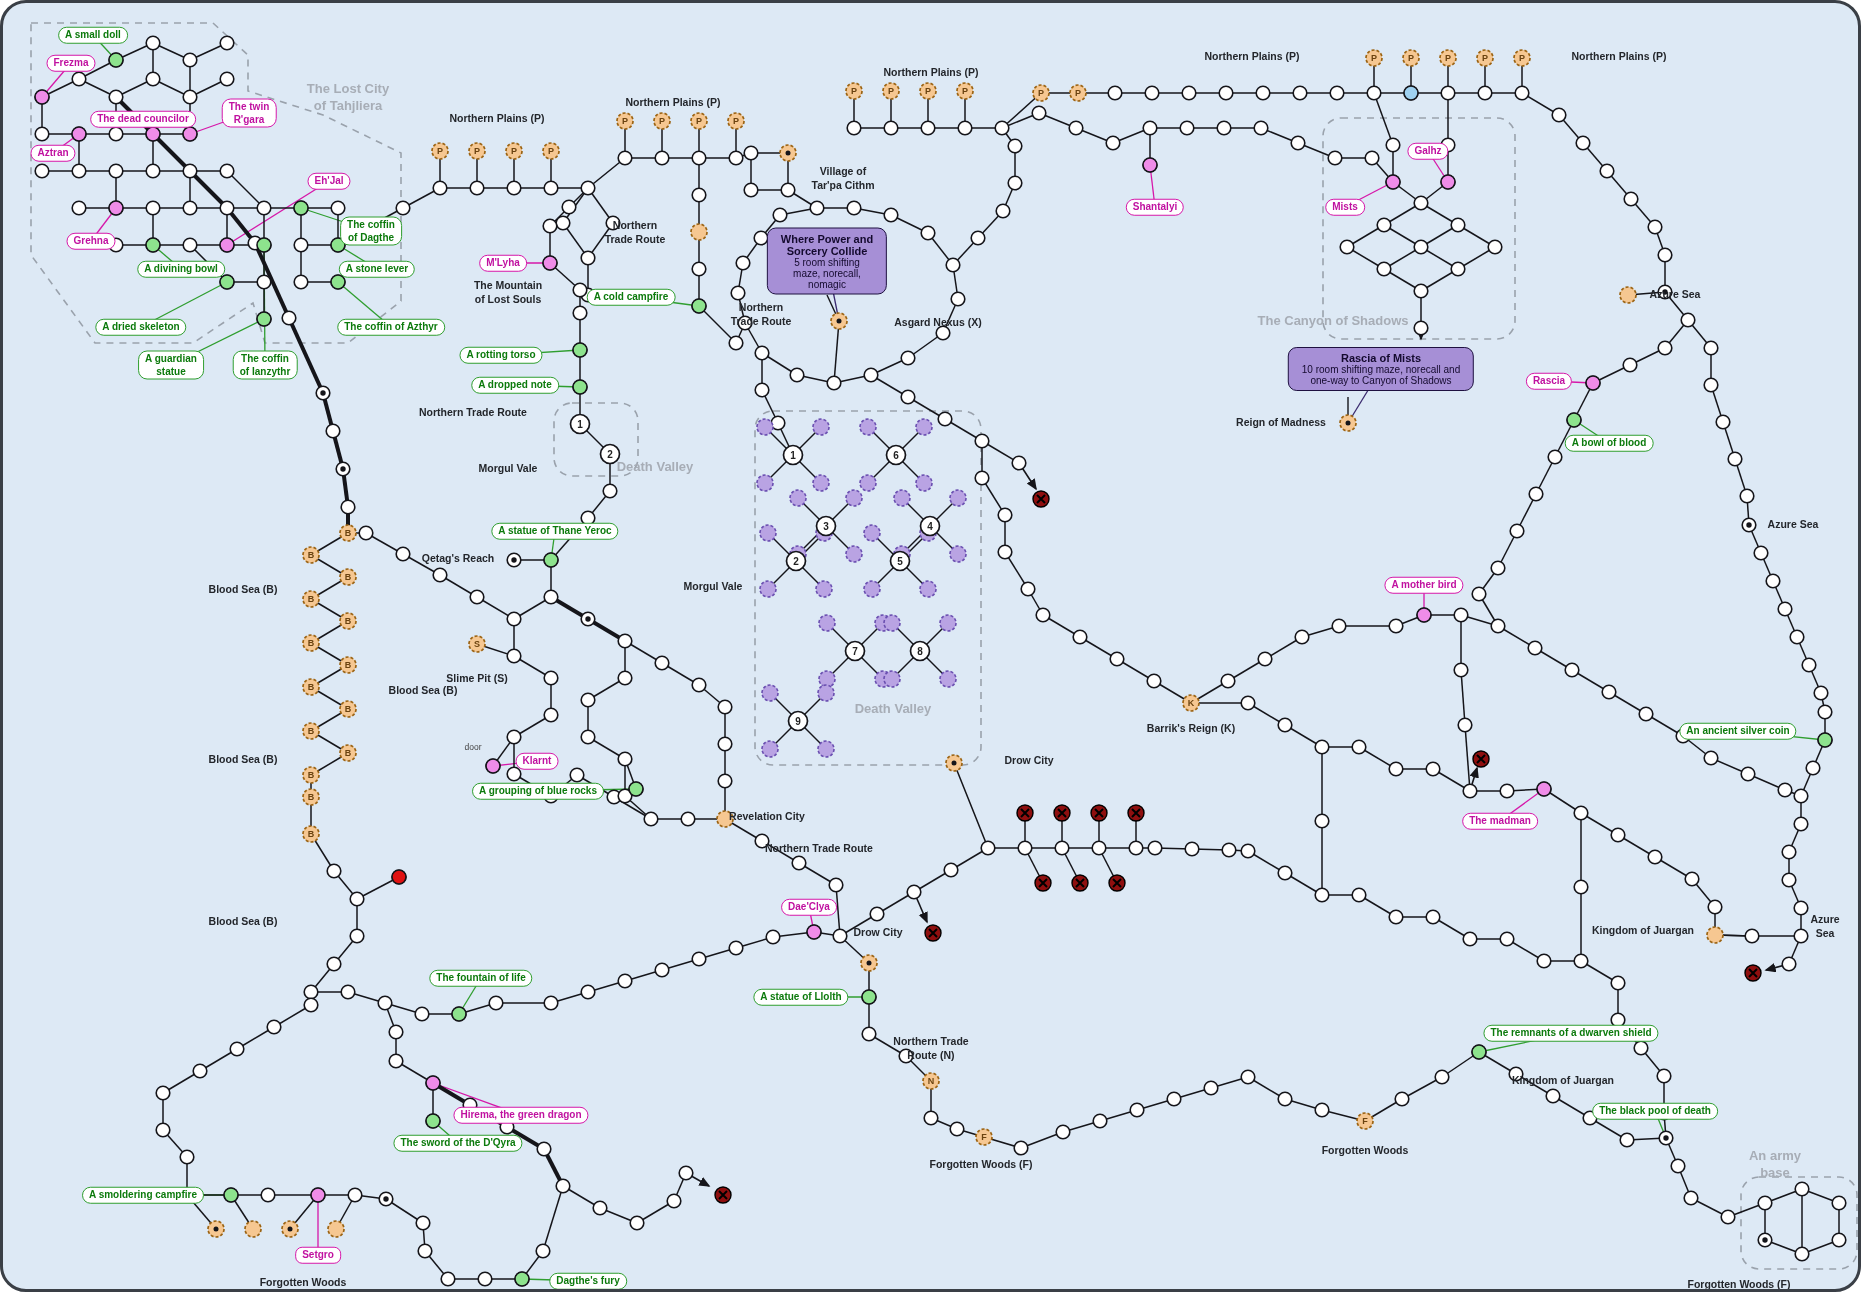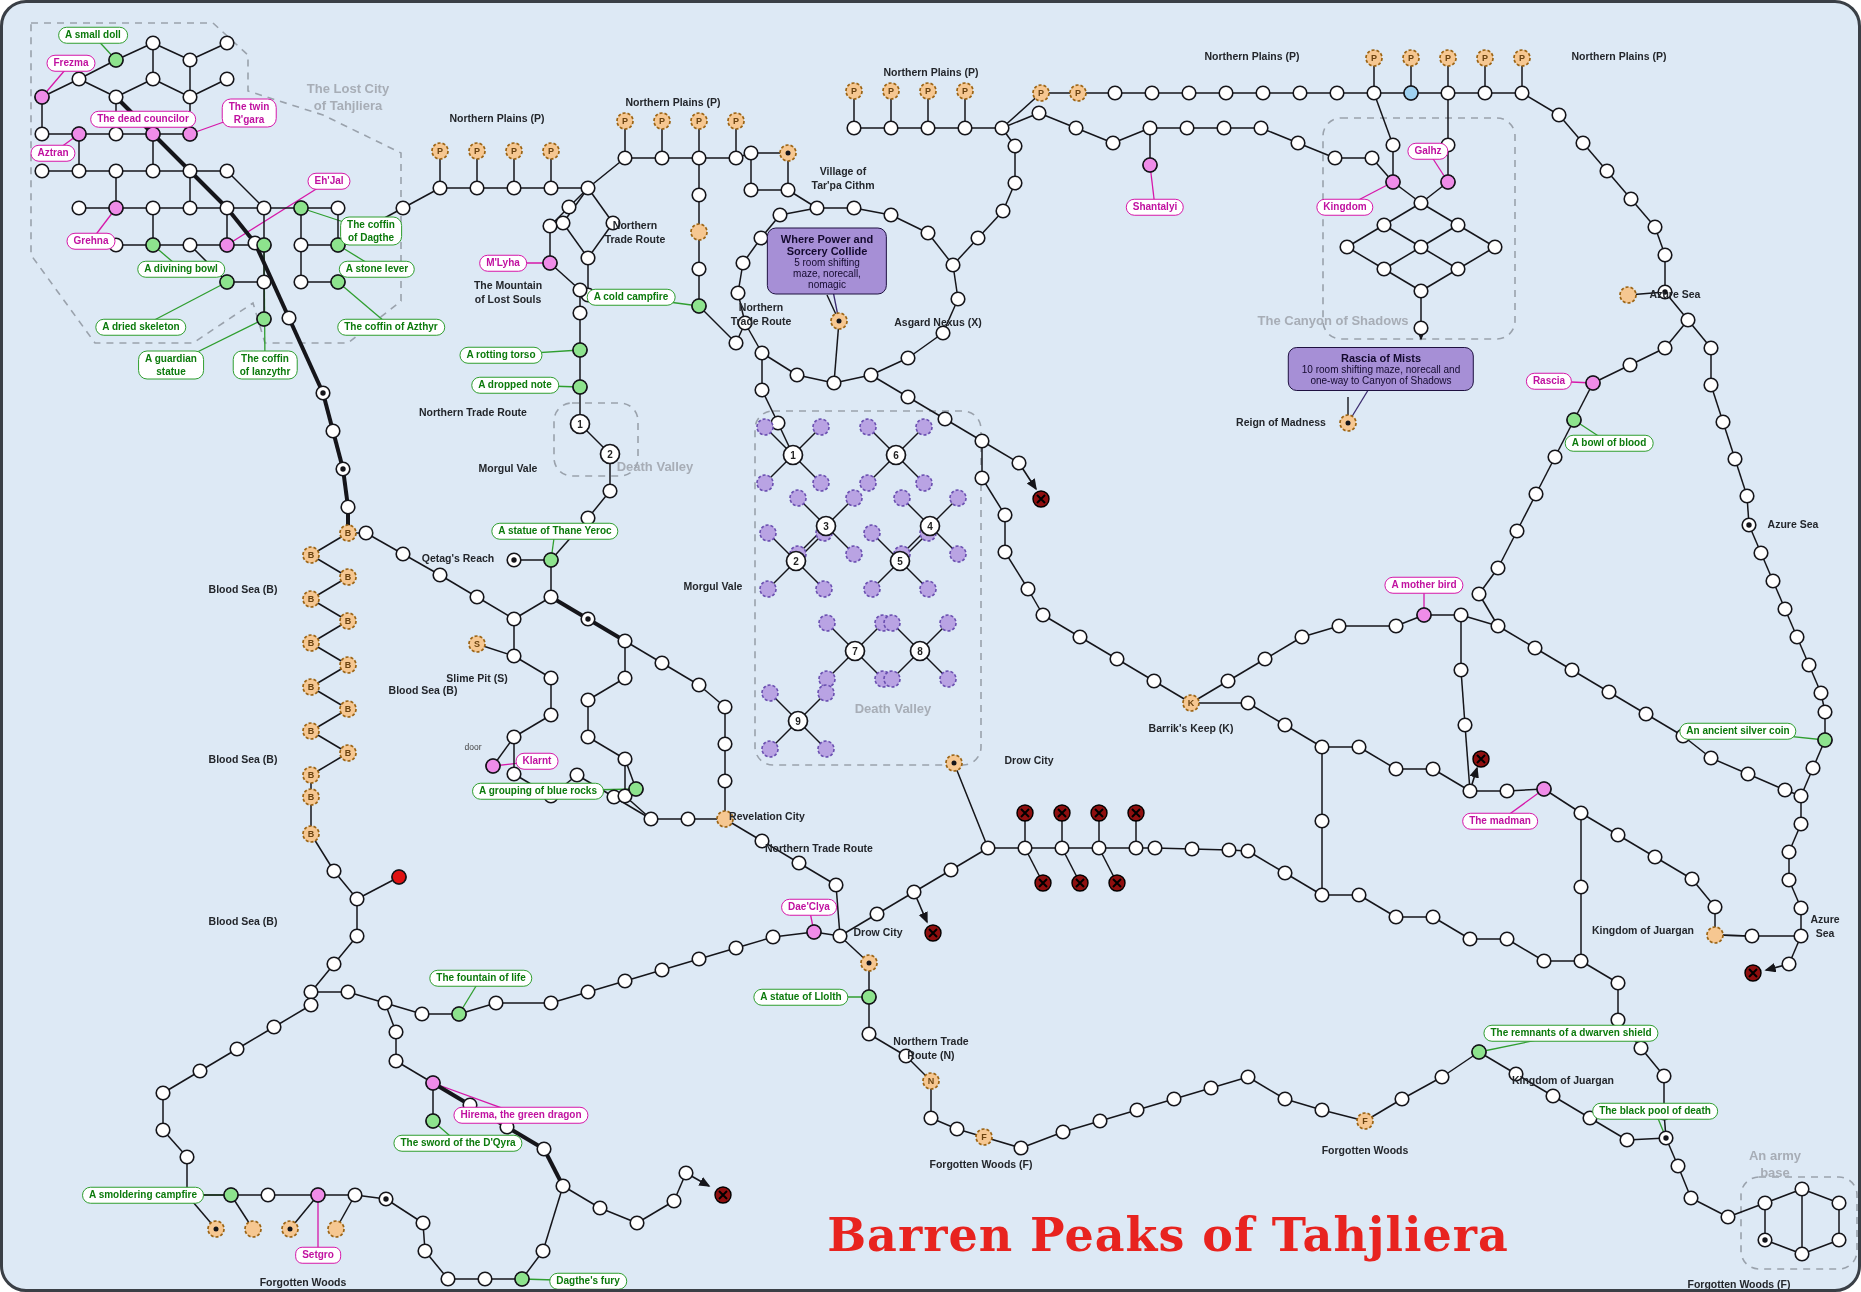--- a/index.html
+++ b/index.html
@@ -1260,21 +1260,20 @@
         <text x="927" y="526.5" text-anchor="middle" font-size="10" font-weight="bold" fill="#222" font-family="&quot;Liberation Sans&quot;,sans-serif">4</text>
         <text x="793" y="561.5" text-anchor="middle" font-size="10" font-weight="bold" fill="#222" font-family="&quot;Liberation Sans&quot;,sans-serif">2</text>
         <text x="897" y="561.5" text-anchor="middle" font-size="10" font-weight="bold" fill="#222" font-family="&quot;Liberation Sans&quot;,sans-serif">5</text>
         <text x="852" y="651.5" text-anchor="middle" font-size="10" font-weight="bold" fill="#222" font-family="&quot;Liberation Sans&quot;,sans-serif">7</text>
         <text x="917" y="651.5" text-anchor="middle" font-size="10" font-weight="bold" fill="#222" font-family="&quot;Liberation Sans&quot;,sans-serif">8</text>
         <text x="795" y="721.5" text-anchor="middle" font-size="10" font-weight="bold" fill="#222" font-family="&quot;Liberation Sans&quot;,sans-serif">9</text>
         <text x="577" y="424.5" text-anchor="middle" font-size="10" font-weight="bold" fill="#222" font-family="&quot;Liberation Sans&quot;,sans-serif">1</text>
         <text x="607" y="454.5" text-anchor="middle" font-size="10" font-weight="bold" fill="#222" font-family="&quot;Liberation Sans&quot;,sans-serif">2</text>
       </g>
     </svg>
-  <div id="map-title" style="left: 1165px; top: 1232px;">Barren Peaks of Tahjliera</div>
 <div class="lbl green" style="left: 90px; top: 32px;">A small doll</div>
     <div class="lbl green" style="left: 178px; top: 266px;">A divining bowl</div>
     <div class="lbl green" style="left: 138px; top: 324px;">A dried skeleton</div>
     <div class="lbl green" style="left: 168px; top: 362px;">A guardian
 statue</div>
     <div class="lbl green" style="left: 368px; top: 228px;">The coffin
 of Dagthe</div>
     <div class="lbl green" style="left: 374px; top: 266px;">A stone lever</div>
     <div class="lbl green" style="left: 388px; top: 324px;">The coffin of Azthyr</div>
     <div class="lbl green" style="left: 262px; top: 362px;">The coffin
@@ -1296,21 +1295,21 @@
     <div class="lbl pink" style="left: 68px; top: 60px;">Frezma</div>
     <div class="lbl pink" style="left: 140px; top: 116px;">The dead councilor</div>
     <div class="lbl pink" style="left: 246px; top: 110px;">The twin
 R'gara</div>
     <div class="lbl pink" style="left: 50px; top: 150px;">Aztran</div>
     <div class="lbl pink" style="left: 88px; top: 238px;">Grehna</div>
     <div class="lbl pink" style="left: 326px; top: 178px;">Eh'Jal</div>
     <div class="lbl pink" style="left: 500px; top: 260px;">M'Lyha</div>
     <div class="lbl pink" style="left: 1152px; top: 204px;">Shantalyi</div>
     <div class="lbl pink" style="left: 1425px; top: 148px;">Galhz</div>
-    <div class="lbl pink" style="left: 1342px; top: 204px;">Kingdom</div>
+    <div class="lbl pink" style="left: 1342px; top: 204px;">Mists</div>
     <div class="lbl pink" style="left: 1546px; top: 378px;">Rascia</div>
     <div class="lbl pink" style="left: 534px; top: 758px;">Klarnt</div>
     <div class="lbl pink" style="left: 806px; top: 904px;">Dae'Clya</div>
     <div class="lbl pink" style="left: 1421px; top: 582px;">A mother bird</div>
     <div class="lbl pink" style="left: 1497px; top: 818px;">The madman</div>
     <div class="lbl pink" style="left: 518px; top: 1112px;">Hirema, the green dragon</div>
     <div class="lbl pink" style="left: 315px; top: 1252px; border-radius: 7px;">Setgro</div>
     <div class="txt" style="left: 494px; top: 116px;">Northern Plains (P)</div>
     <div class="txt" style="left: 670px; top: 100px;">Northern Plains (P)</div>
     <div class="txt" style="left: 928px; top: 70px;">Northern Plains (P)</div>
@@ -1337,21 +1336,21 @@
     <div class="txt" style="left: 764px; top: 814px;">Revelation City</div>
     <div class="txt" style="left: 816px; top: 846px;">Northern Trade Route</div>
     <div class="txt" style="left: 1026px; top: 758px;">Drow City</div>
     <div class="txt" style="left: 875px; top: 930px;">Drow City</div>
     <div class="txt" style="left: 928px; top: 1046px;">Northern Trade
 Route (N)</div>
     <div class="txt" style="left: 978px; top: 1162px;">Forgotten Woods (F)</div>
     <div class="txt" style="left: 1362px; top: 1148px;">Forgotten Woods</div>
     <div class="txt" style="left: 300px; top: 1280px;">Forgotten Woods</div>
     <div class="txt" style="left: 1736px; top: 1282px;">Forgotten Woods (F)</div>
-    <div class="txt" style="left: 1188px; top: 726px;">Barrik's Keep (K)</div>
+    <div class="txt" style="left: 1188px; top: 726px;">Barrik's Reign (K)</div>
     <div class="txt" style="left: 1640px; top: 928px;">Kingdom of Juargan</div>
     <div class="txt" style="left: 1560px; top: 1078px;">Kingdom of Juargan</div>
     <div class="txt" style="left: 1672px; top: 292px;">Azure Sea</div>
     <div class="txt" style="left: 1790px; top: 522px;">Azure Sea</div>
     <div class="txt" style="left: 1822px; top: 924px;">Azure Sea</div>
     <div class="txt" style="left: 1278px; top: 420px;">Reign of Madness</div>
     <div class="txt small" style="left: 470px; top: 744px;">door</div>
     <div class="gray" style="left: 345px; top: 95px;">The Lost City
 of Tahjliera</div>
     <div class="gray" style="left: 652px; top: 464px;">Death Valley</div>

